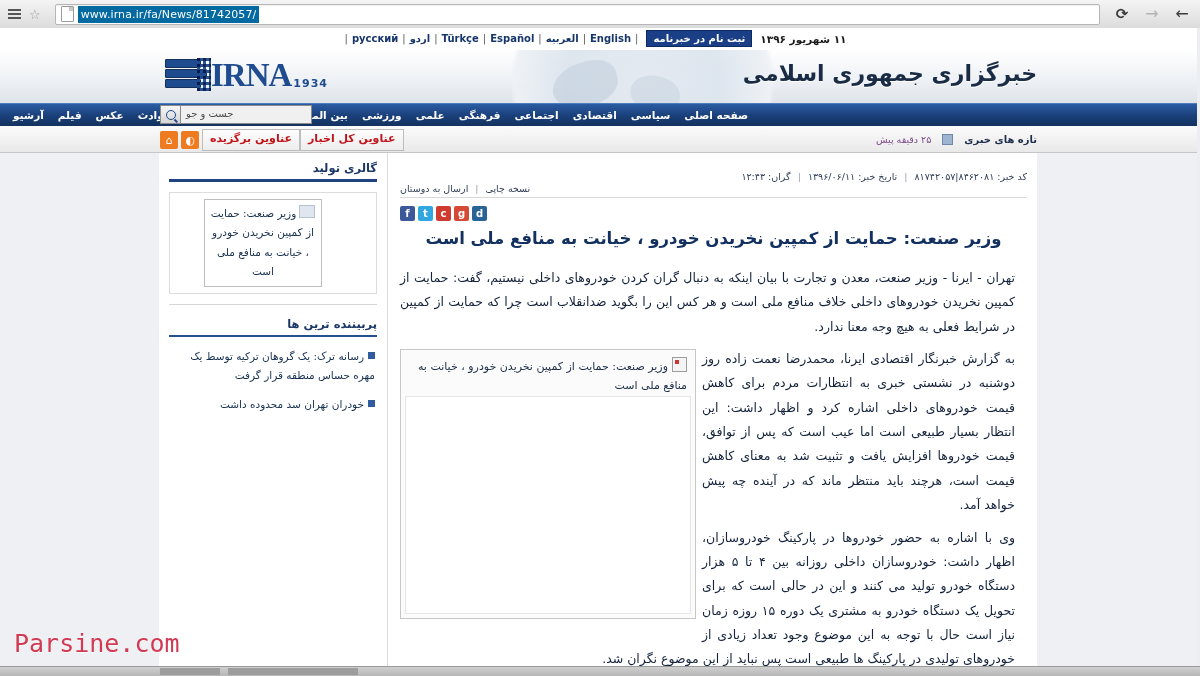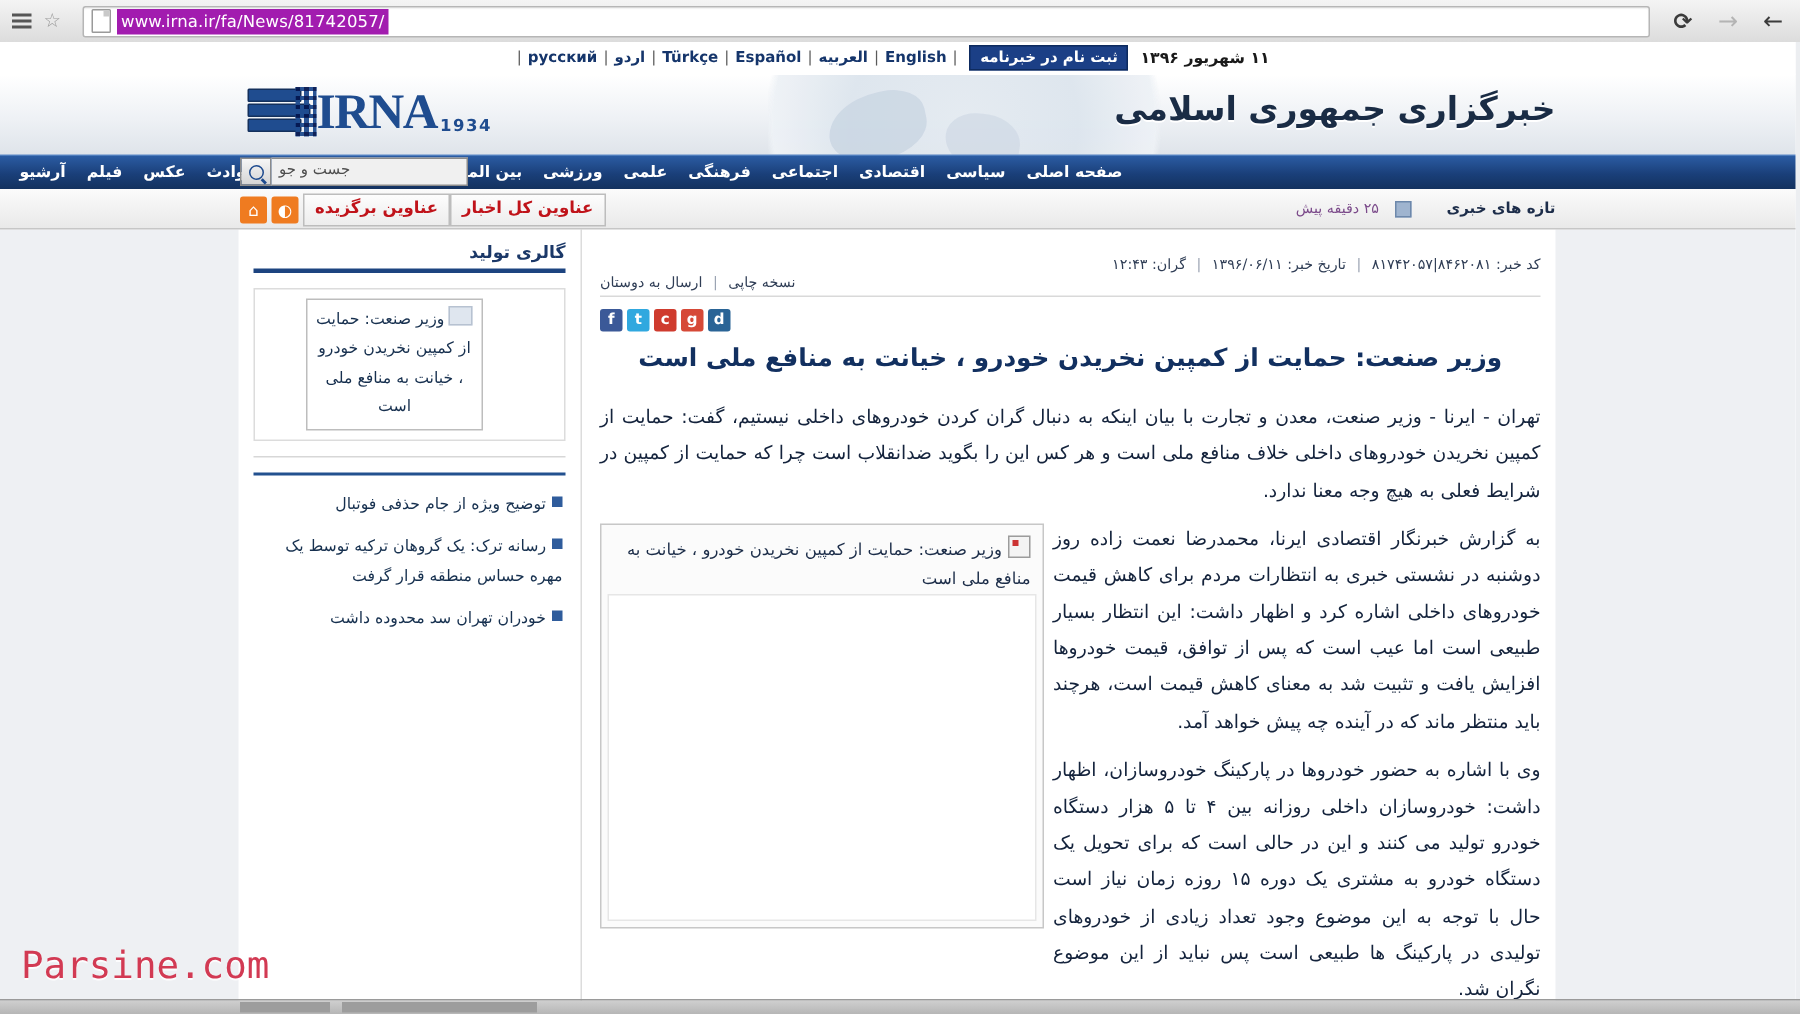--- a/index.html
+++ b/index.html
@@ -30,21 +30,21 @@
     flex:1;height:19px;background:#ffffff;border:1px solid #b6b6b6;border-radius:2px;
     display:flex;align-items:center;margin-right:2px;margin-left:6px;direction:ltr;
     box-shadow:inset 0 1px 1px rgba(0,0,0,.06);
   }
   .page-ico{
     width:11px;height:14px;background:#fff;border:1px solid #9a9a9a;
     margin:0 4px 0 5px;flex:0 0 auto;position:relative;border-radius:1px;
   }
   .page-ico:after{content:"";position:absolute;right:0;top:0;width:4px;height:4px;background:#c9c9c9;}
   .url-text{
-    background:#a21caf;color:#ffffff;font-size:11px;line-height:15px;
+    background:#0369a1;color:#ffffff;font-size:11px;line-height:15px;
     padding:1px 3px;letter-spacing:.1px;white-space:nowrap;
     font-family:"DejaVu Sans","Liberation Sans",sans-serif;
   }
   .chrome-right{display:flex;align-items:center;gap:8px;padding:0 8px;}
   .star-ico{font-size:13px;color:#9a9a9a;}
   .menu-ico{display:flex;flex-direction:column;gap:2px;}
   .menu-ico i{display:block;width:13px;height:2px;background:#555;}
 
   
   .viewport{
@@ -167,21 +167,21 @@
   }
 
   
   .ticker-row{
     height:26px;background:linear-gradient(#fbfbfb,#e9e9e9);
     border-bottom:1px solid #c6c6c6;
     display:flex;align-items:center;direction:rtl;padding-right:160px;padding-left:8px;
     position:relative;
   }
   .ticker-label{
-    font-size:10px;color:#1d2d4a;font-weight:bold;white-space:nowrap;margin-left:18px;
+    font-size:10px;color:#1d2d4a;font-weight:bold;white-space:nowrap;margin-left:6px;
   }
   .ticker-sq{
     width:9px;height:9px;background:#9fb4cf;border:1px solid #6d88ab;margin:0 5px;flex:0 0 auto;
   }
   .ticker-text{
     font-size:10px;color:#33415c;white-space:nowrap;overflow:hidden;flex:1;
   }
   .ticker-count{font-size:9.5px;color:#7b4a8a;white-space:nowrap;margin-right:6px;}
   .head-btns{
     position:absolute;left:160px;top:3px;display:flex;align-items:center;direction:rtl;gap:0;
@@ -231,21 +231,21 @@
   .s-gp{background:#d64937;}
   .s-cl{background:#cf3b2e;}
   .s-dg{background:#2a6496;}
 
   .article-title{
     font-size:16.5px;font-weight:bold;color:#123060;text-align:center;
     line-height:1.5;margin:2px 0 14px 0;
   }
   .para{
     font-size:12.5px;color:#14233c;line-height:1.95;text-align:justify;
-    margin:0 0 8px 0;
+    margin:0 12px 8px 0;
   }
   .para.lead{text-align:justify;}
 
   .figure{
     float:left;width:296px;margin:2px 6px 6px 0;
     border:1px solid #c7c7c7;background:#fbfbfb;padding:4px;box-sizing:border-box;
   }
   .figure .ph{
     width:100%;height:218px;background:#ffffff;border:1px solid #e6e6e6;box-sizing:border-box;
   }
@@ -451,24 +451,24 @@
             <div class="side-head">گالری تولید</div>
             <div class="side-rule"></div>
 
             <div class="side-group">
               <div class="tooltip-box">
                 <span class="thumb"></span><span>وزیر صنعت: حمایت از کمپین نخریدن خودرو ، خیانت به منافع ملی است</span>
               </div>
             </div>
 
             <div class="side-divider"></div>
+            <div class="side-head">پربیننده ترین ها</div>
             <div class="side-rule thin"></div>
 
             <ul class="side-list">
-              <li><span class="bul"></span><span>توضیح ویژه از جام حذفی فوتبال</span></li>
               <li><span class="bul"></span><span>رسانه ترک: یک گروهان ترکیه توسط یک مهره حساس منطقه قرار گرفت</span></li>
               <li><span class="bul"></span><span>خودران تهران سد محدوده داشت</span></li>
             </ul>
           </div>
 
           <div class="gutter-left"></div>
         </div>
 
       </div>
     </div>

